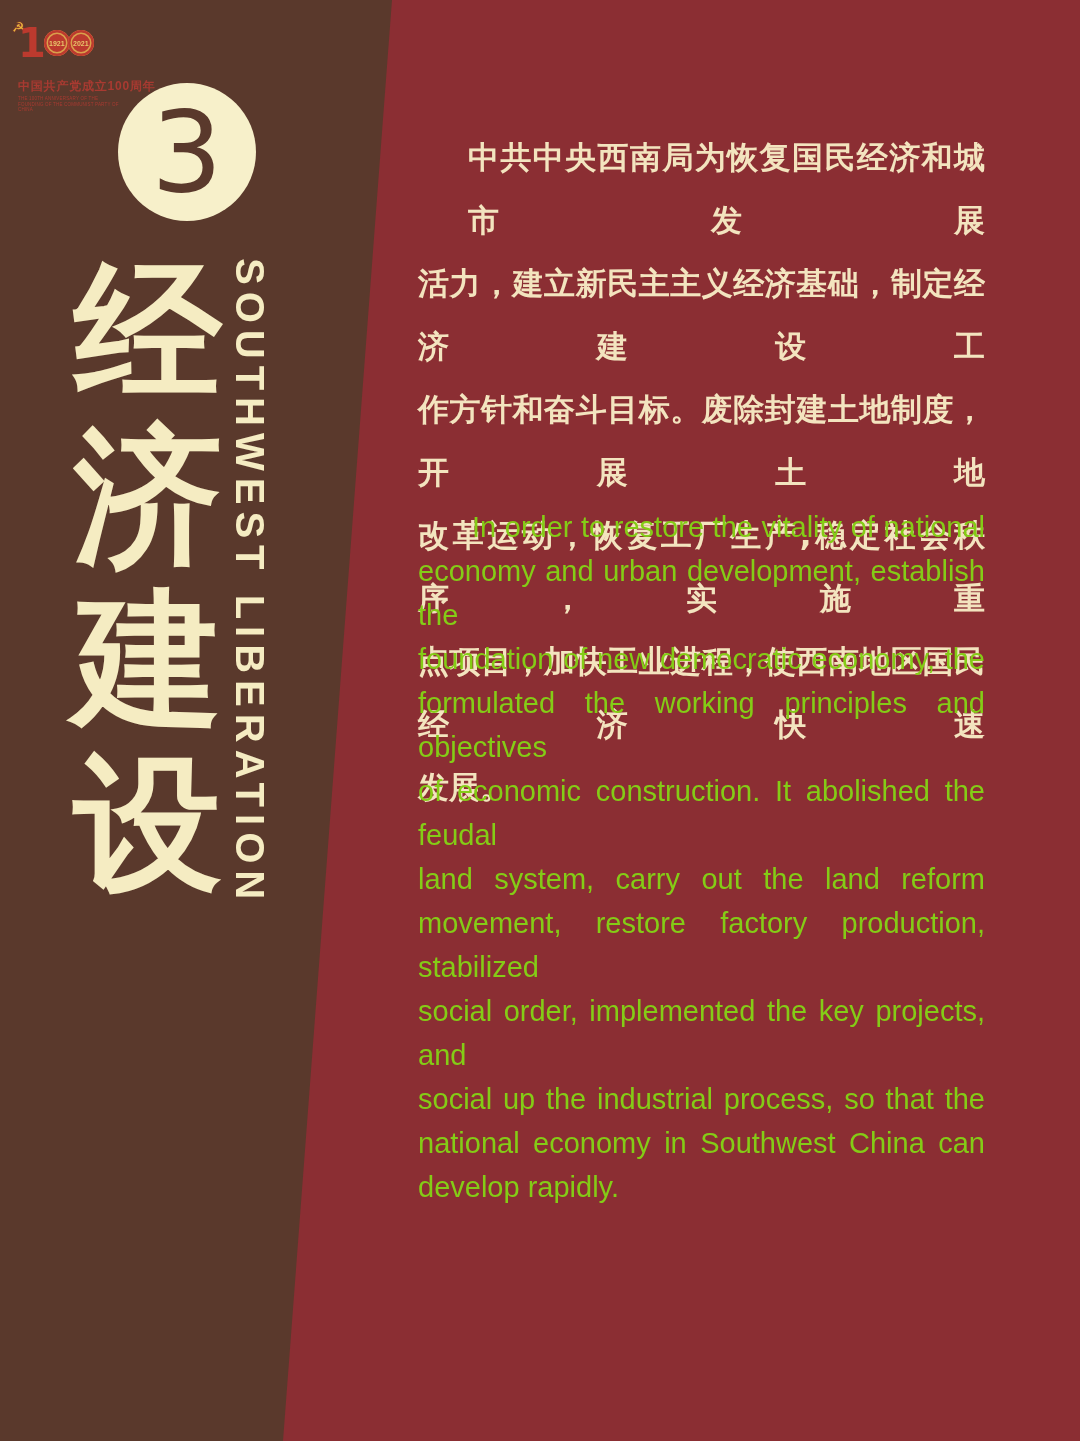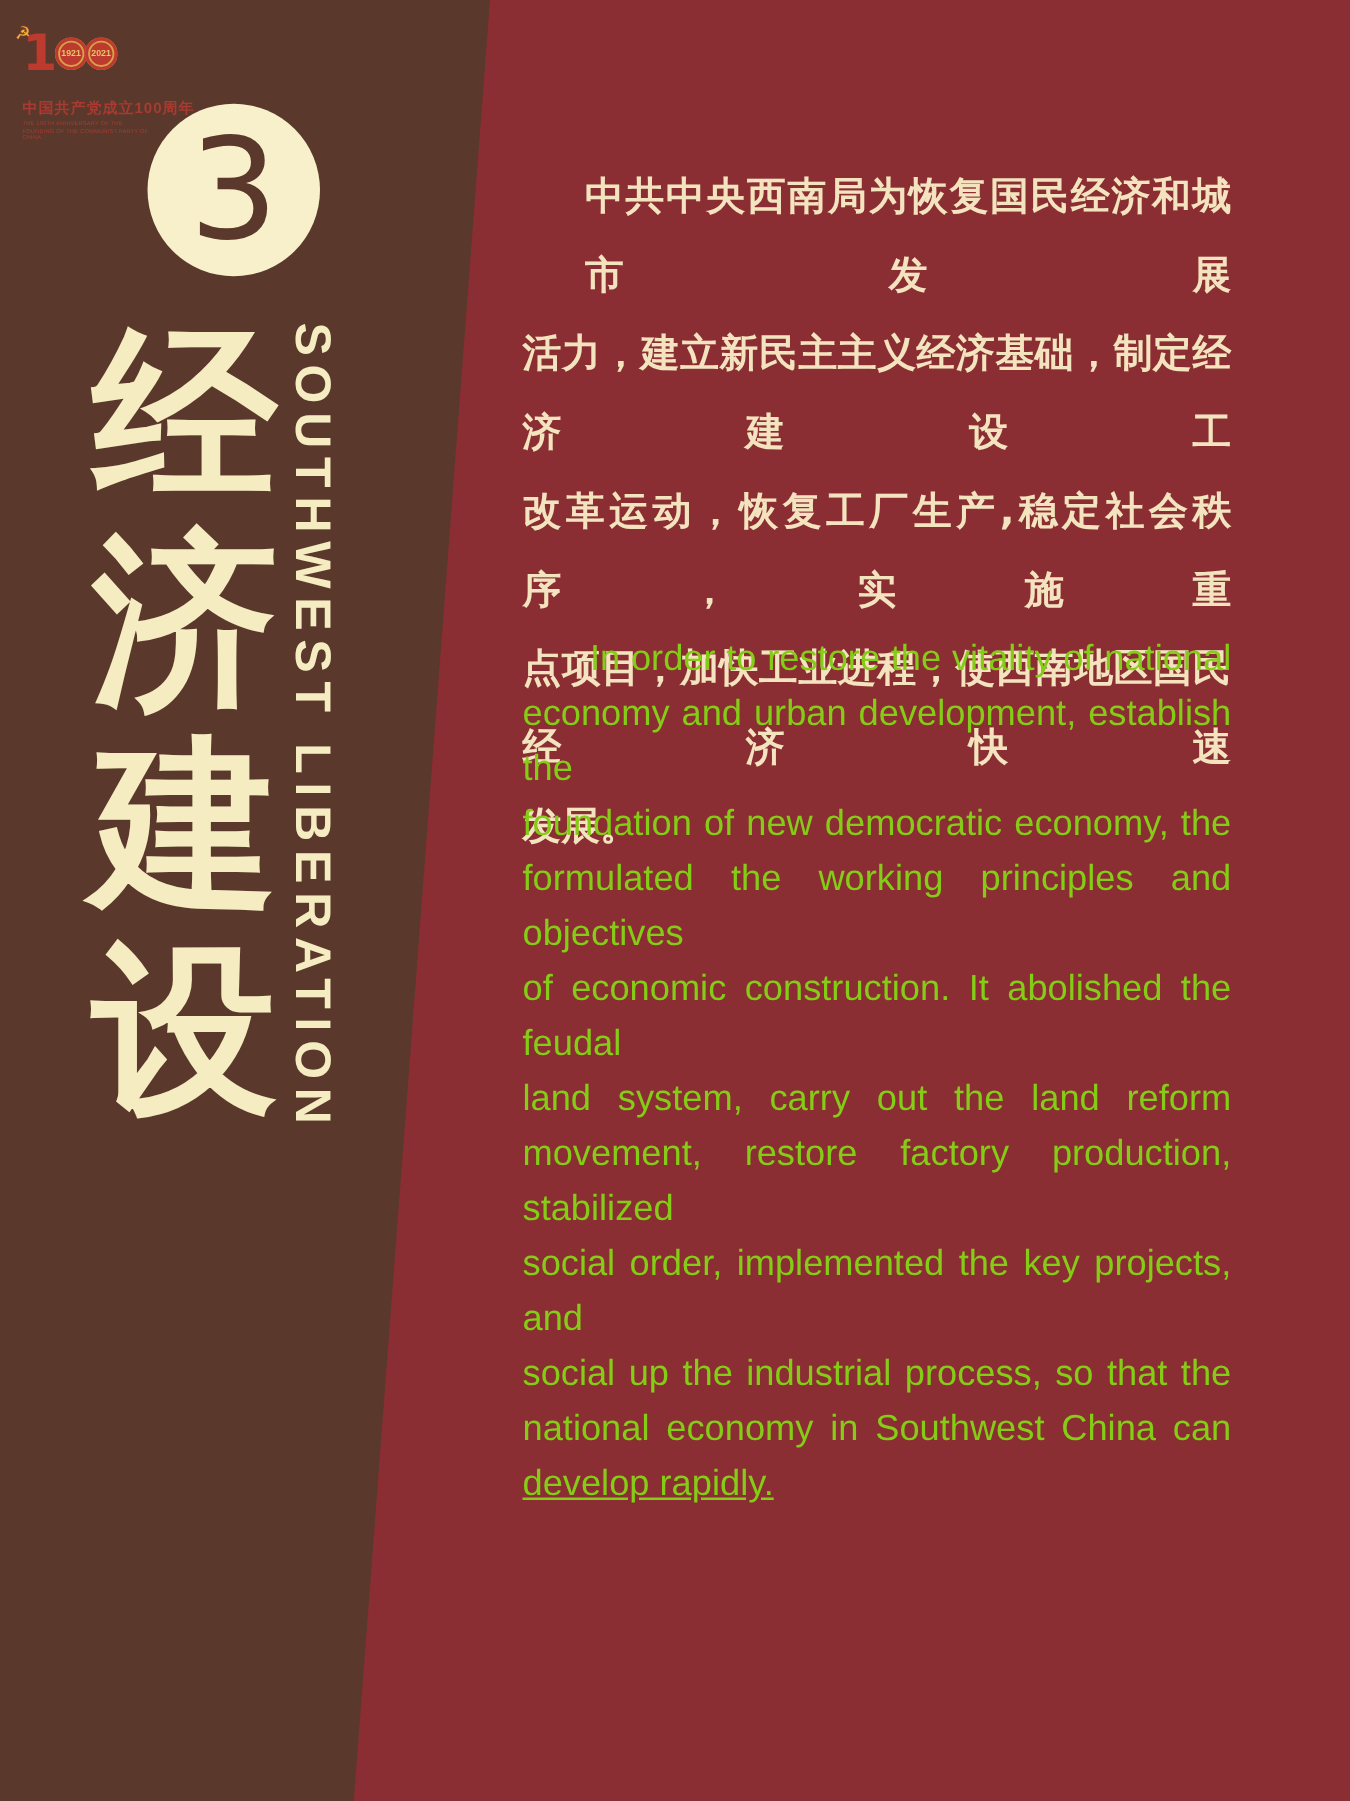--- a/index.html
+++ b/index.html
@@ -87,21 +87,21 @@
   }
   .cn-para .line.first{padding-left:50px;}
   .cn-para .line.last{text-align-last:left;}
 
   .en-para{position:absolute;left:0;top:505px;width:100%;}
   .en-para .line{
     font-size:29px;font-weight:400;line-height:44px;color:#84cc16;
     text-align:justify;text-align-last:justify;
   }
   .en-para .line.first{padding-left:54px;}
-  .en-para .line.last{text-align-last:left;text-decoration:underline;}
+  .en-para .line.last{text-align-last:left;}
 </style>
 </head>
 <body>
 
 <div class="stage">
 
   <div class="left-panel">
 
     <div class="logo">
       <div class="logo-row">
@@ -132,20 +132,21 @@
 
     <div class="en-title">SOUTHWEST LIBERATION</div>
 
   </div>
 
   <div class="content">
 
     <div class="cn-para">
       <div class="line first">中共中央西南局为恢复国民经济和城市发展</div>
       <div class="line">活力，建立新民主主义经济基础，制定经济建设工</div>
+      <div class="line">作方针和奋斗目标。废除封建土地制度，开展土地</div>
       <div class="line">改革运动，恢复工厂生产,稳定社会秩序，实施重</div>
       <div class="line">点项目，加快工业进程，使西南地区国民经济快速</div>
       <div class="line last">发展。</div>
     </div>
 
     <div class="en-para">
       <div class="line first">In order to restore the vitality of national</div>
       <div class="line">economy and urban development, establish the</div>
       <div class="line">foundation of new democratic economy, the</div>
       <div class="line">formulated the working principles and objectives</div>

